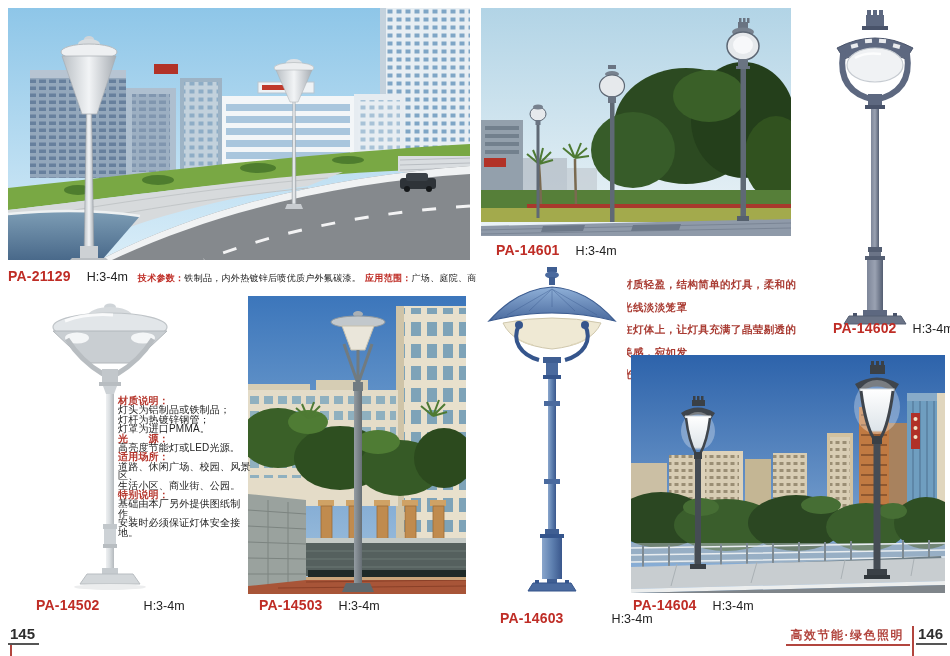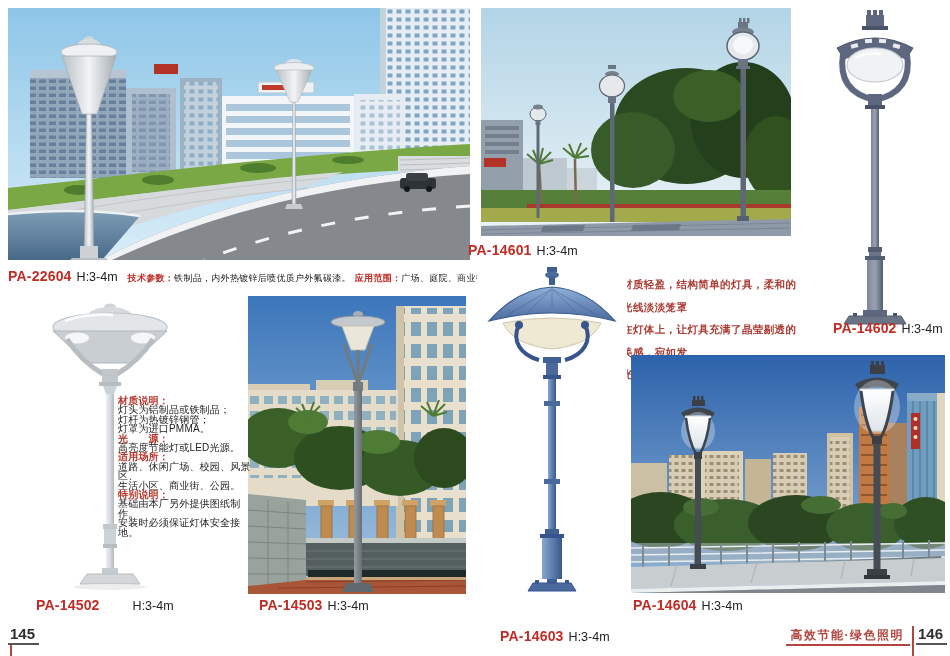--- a/index.html
+++ b/index.html
@@ -4,21 +4,21 @@
 <style>
   html,body{margin:0;padding:0;background:#ffffff;}
   #page{position:relative;width:950px;height:656px;background:#ffffff;overflow:hidden;
         font-family:"Liberation Sans","DejaVu Sans",sans-serif;}
   .photo{position:absolute;overflow:hidden;background:#fff;}
   .photo svg{display:block;width:100%;height:100%;}
   .prodshot{position:absolute;overflow:hidden;background:#fff;}
   .prodshot svg{display:block;width:100%;height:100%;}
   .caption{position:absolute;display:flex;align-items:baseline;white-space:nowrap;}
   .cap-code{font-size:14px;font-weight:bold;color:#bf2d26;letter-spacing:.2px;}
-  .cap-h{font-size:12.5px;color:#222;margin-left:5px;}
+  .cap-h{font-size:12.5px;color:#222;margin-left:16px;}
   .small-desc{font-size:9px;color:#222;margin-left:10px;letter-spacing:.3px;}
   .small-desc .rlab{color:#bf2d26;font-weight:bold;}
   .spec{position:absolute;left:118px;top:396px;width:140px;font-size:10px;line-height:9.4px;
         color:#222;letter-spacing:.2px;z-index:5;}
   .spec-line.red{color:#b5352b;font-weight:bold;}
   .poetic{position:absolute;left:622px;top:273px;width:184px;font-size:10.5px;line-height:22.5px;
           color:#a93b32;font-weight:bold;letter-spacing:.4px;}
   .footer{position:absolute;top:626px;display:flex;align-items:flex-start;}
   .footer-l{left:8px;flex-direction:column;}
   .footer-r{right:3px;}
@@ -117,21 +117,21 @@
         <ellipse cx="81" cy="36" rx="11" ry="5" fill="#d8dcdf"></ellipse>
         <ellipse cx="81" cy="44" rx="28" ry="8" fill="#eef0f2" stroke="#b6bbbf" stroke-width="1"></ellipse>
         <path d="M54,48 L108,48 L89,106 L74,106 Z" fill="url(#s1silver)" stroke="#a8aeb3" stroke-width=".7"></path>
         <rect x="72" y="238" width="18" height="12" fill="#cdd1d4"></rect>
         <polygon points="64,250 98,250 100,252 62,252" fill="#b9bec2"></polygon>
       </g>
     </svg>
   </div>
 
   <div class="caption" style="left:8px;top:268px;">
-    <span class="cap-code">PA-22604</span>
+    <span class="cap-code">PA-21129</span>
     <span class="cap-h">H:3-4m</span>
     <span class="small-desc"><span class="rlab">技术参数：</span><span>铁制品，内外热镀锌后喷优质户外氟碳漆。</span><span class="rlab" style="margin-left:4px;">应用范围：</span><span>广场、庭院、商业街道、别墅区等场所。</span></span>
   </div>
 
   <div class="photo" style="left:481px;top:8px;width:310px;height:228px;">
     <svg viewBox="0 0 310 228" preserveAspectRatio="none">
       <defs>
         <linearGradient id="s2sky" x1="0" y1="0" x2="0" y2="1">
           <stop offset="0" stop-color="#b2d4e6"></stop>
             <stop offset="1" stop-color="#edf4f7"></stop>
@@ -191,21 +191,21 @@
         <ellipse cx="262" cy="38" rx="16" ry="14" fill="#e6e9ec" stroke="#5d6774" stroke-width="1.5"></ellipse>
         <ellipse cx="262" cy="37" rx="10" ry="9" fill="#f7f8fa"></ellipse>
         <rect x="257" y="51" width="10" height="7" fill="#6a7482"></rect>
         <rect x="255" y="58" width="14" height="3" fill="#6a7482"></rect>
         <rect x="259.5" y="61" width="5.5" height="152" fill="#5f6975"></rect>
         <rect x="256" y="208" width="12" height="5" fill="#55606e"></rect>
       </g>
     </svg>
   </div>
 
-  <div class="caption" style="left:468px;top:242px;">
+  <div class="caption" style="left:496px;top:242px;">
     <span class="cap-code">PA-14601</span>
     <span class="cap-h">H:3-4m</span>
   </div>
 
   <div class="prodshot" style="left:803px;top:8px;width:144px;height:322px;">
     <svg viewBox="0 0 144 322">
       <defs>
         <linearGradient id="p602v" x1="0" y1="0" x2="1" y2="0">
           <stop offset="0" stop-color="#7d8699"></stop>
             <stop offset=".5" stop-color="#9aa2b2"></stop>
@@ -429,21 +429,21 @@
         <rect x="63" y="271" width="24" height="4" fill="#35558c"></rect>
         <rect x="65" y="275" width="20" height="41" fill="url(#p603v)"></rect>
         <rect x="70" y="316" width="10" height="4" fill="#3f5e92"></rect>
         <rect x="58" y="317" width="4" height="3" fill="#35558c"></rect>
           <rect x="88" y="317" width="4" height="3" fill="#35558c"></rect>
         <polygon points="56,320 94,320 99,328 51,328" fill="#4a6a9e" stroke="#35558c" stroke-width="1"></polygon>
       </g>
     </svg>
   </div>
 
-  <div class="caption" style="left:500px;top:628px;">
+  <div class="caption" style="left:500px;top:610px;gap:32px;">
     <span class="cap-code">PA-14603</span>
     <span class="cap-h">H:3-4m</span>
   </div>
 
   <div class="photo" style="left:631px;top:355px;width:314px;height:238px;">
     <svg viewBox="0 0 314 238" preserveAspectRatio="none">
       <defs>
         <linearGradient id="s4sky" x1="0" y1="0" x2="0" y2="1">
           <stop offset="0" stop-color="#2d63ab"></stop>
             <stop offset="1" stop-color="#93b6da"></stop>

